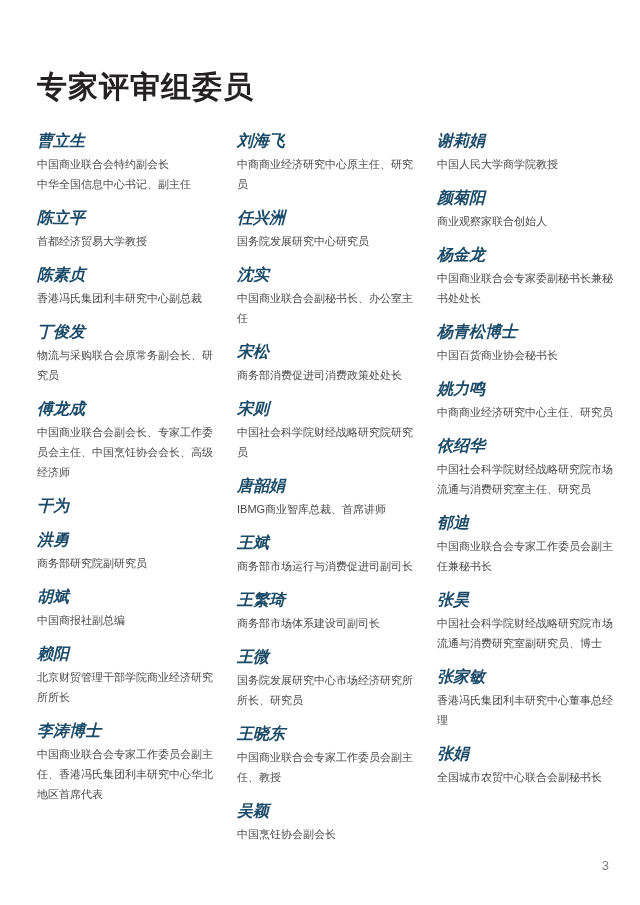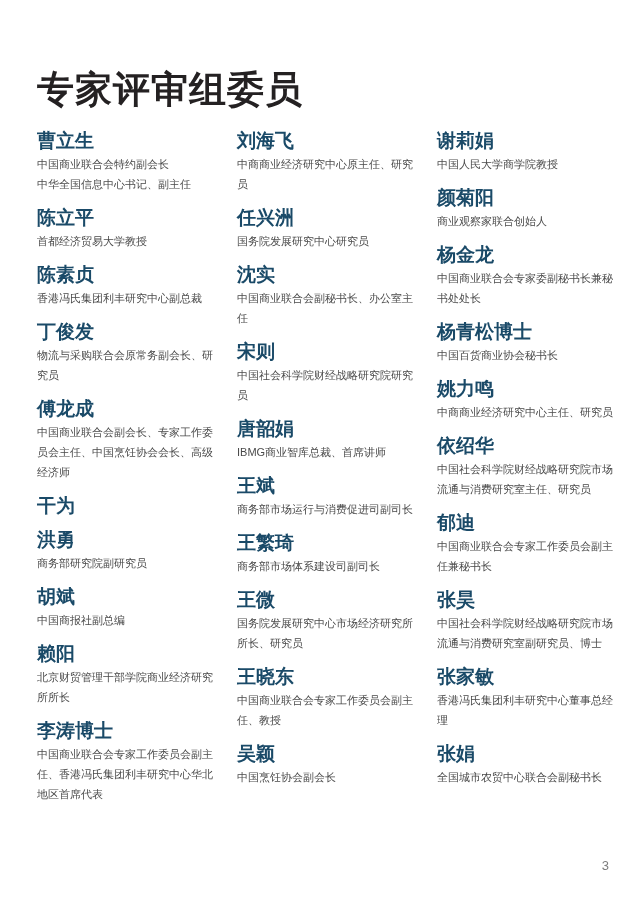--- a/index.html
+++ b/index.html
@@ -11,21 +11,21 @@
     position: relative;
     width: 640px;
     height: 905px;
     background: #ffffff;
     overflow: hidden;
   }
   .page-title {
     position: absolute;
     left: 37px;
     top: 70px;
-    font-size: 37px;
+    font-size: 30px;
     font-weight: 700;
     letter-spacing: 1px;
     color: var(--title-color, #242122);
     line-height: 1.1;
   }
   .columns {
     position: absolute;
     left: 37px;
     top: 131px;
     width: 578px;
@@ -35,23 +35,24 @@
   .col {
     width: 178px;
     flex: 0 0 178px;
   }
   .entry {
     margin-bottom: 14px;
   }
   .member-name {
     color: var(--name-color, #1A4A68);
     font-weight: 700;
-    font-size: 19px;
+    font-size: 16px;
     line-height: 20px;
     margin-bottom: 3px;
+    font-style: italic;
   }
   .member-desc {
     color: var(--desc-color, #4A4A4A);
     font-size: 11px;
     line-height: 20px;
     white-space: pre-line;
     word-break: break-all;
   }
   .page-number {
     position: absolute;
@@ -117,20 +118,24 @@
         </div>
         <div class="entry">
           <div class="member-name">任兴洲</div>
           <div class="member-desc">国务院发展研究中心研究员</div>
         </div>
         <div class="entry">
           <div class="member-name">沈实</div>
           <div class="member-desc">中国商业联合会副秘书长、办公室主任</div>
         </div>
         <div class="entry">
+          <div class="member-name">宋松</div>
+          <div class="member-desc">商务部消费促进司消费政策处处长</div>
+        </div>
+        <div class="entry">
           <div class="member-name">宋则</div>
           <div class="member-desc">中国社会科学院财经战略研究院研究员</div>
         </div>
         <div class="entry">
           <div class="member-name">唐韶娟</div>
           <div class="member-desc">IBMG商业智库总裁、首席讲师</div>
         </div>
         <div class="entry">
           <div class="member-name">王斌</div>
           <div class="member-desc">商务部市场运行与消费促进司副司长</div>

